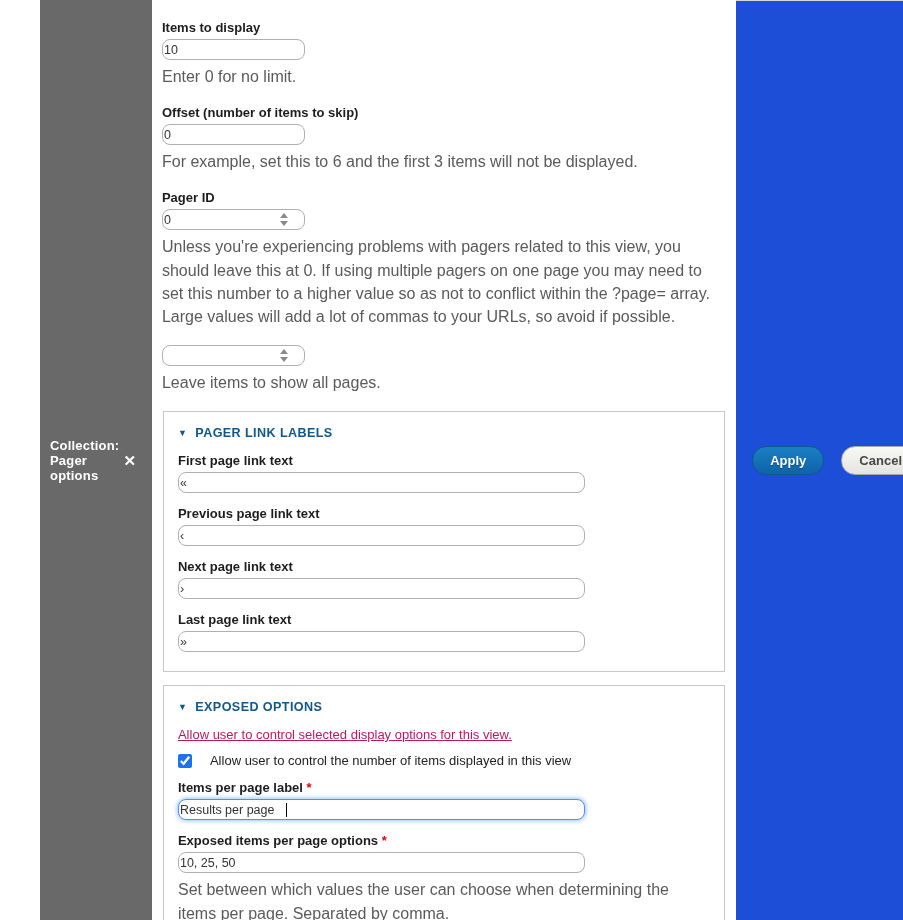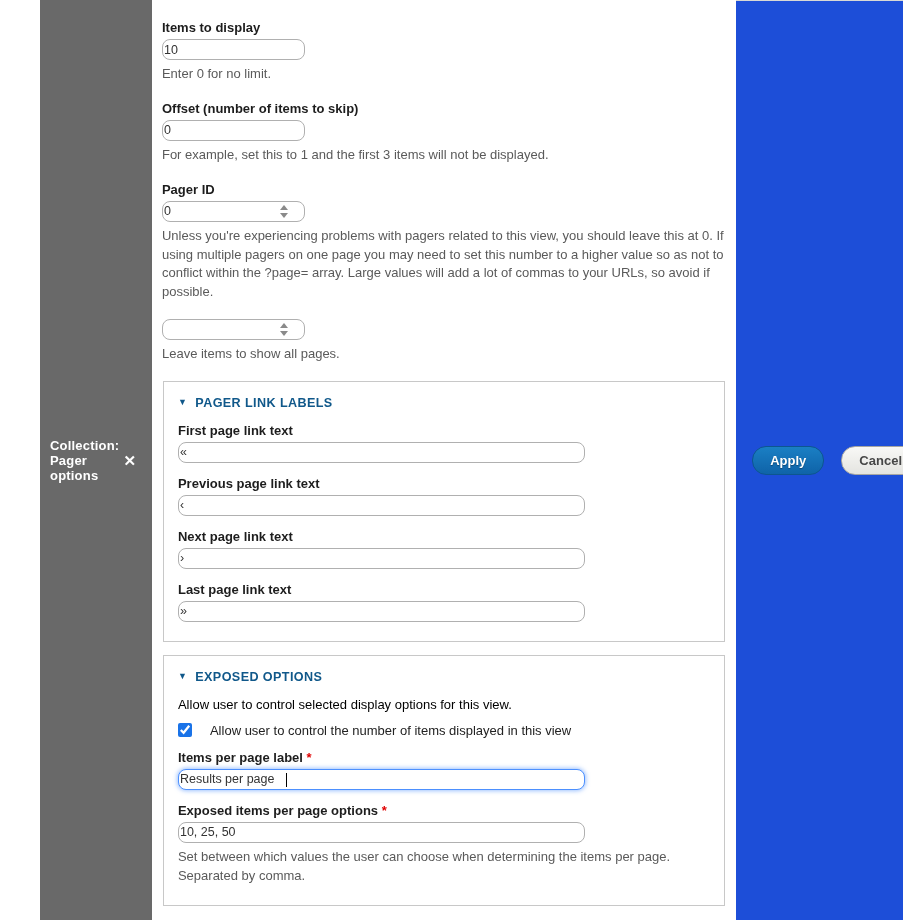--- a/index.html
+++ b/index.html
@@ -50,21 +50,21 @@
   .form-item.tight { margin-bottom: 13px; }
   label.item-label {
     display: block;
     font-size: 13px;
     font-weight: bold;
     color: #1d1d1d;
     margin-bottom: 4px;
   }
   .required-mark { color: #e00000; font-weight: bold; }
   .description {
-    font-size: 13px;
+    font-size: 16px;
     color: #5a5a5a;
     margin-top: 5px;
     line-height: 1.45;
   }
   input.text-input {
     font-family: "Liberation Sans", sans-serif;
     font-size: 12.5px;
     color: #333;
     background: #fff;
     border: 1px solid #b0b0b0;
@@ -108,22 +108,23 @@
     color: #10588a;
     font-weight: bold;
     font-size: 12.6px;
     letter-spacing: .4px;
     margin: 5px 0 13px 0;
     cursor: pointer;
   }
   .legend .arrow { font-size: 9px; line-height: 1; }
   .intro-text {
     font-size: 13px;
-    color: #000000;
+    color: #be185d;
     margin: 0 0 11px 0;
+    text-decoration: underline;
   }
   .checkbox-row {
     display: flex;
     align-items: center;
     gap: 18px;
     margin: 0 0 12px 0;
     font-size: 13px;
     color: #222;
   }
   .checkbox-row input[type="checkbox"] {
@@ -193,21 +194,21 @@
 
     <div class="form-item">
       <label class="item-label">Items to display</label>
       <input class="text-input w-small" type="text" value="10" style="">
       <div class="description">Enter 0 for no limit.</div>
     </div>
 
     <div class="form-item">
       <label class="item-label">Offset (number of items to skip)</label>
       <input class="text-input w-small" type="text" value="0" style="">
-      <div class="description">For example, set this to 1 and the first 3 items will not be displayed.</div>
+      <div class="description">For example, set this to 6 and the first 3 items will not be displayed.</div>
     </div>
 
     <div class="form-item">
       <label class="item-label">Pager ID</label>
       <span class="num-wrap">
         <input class="text-input w-small" type="text" value="0" style="">
         <span class="spinner">
             <span class="up"></span>
             <span class="down"></span>
           </span>

